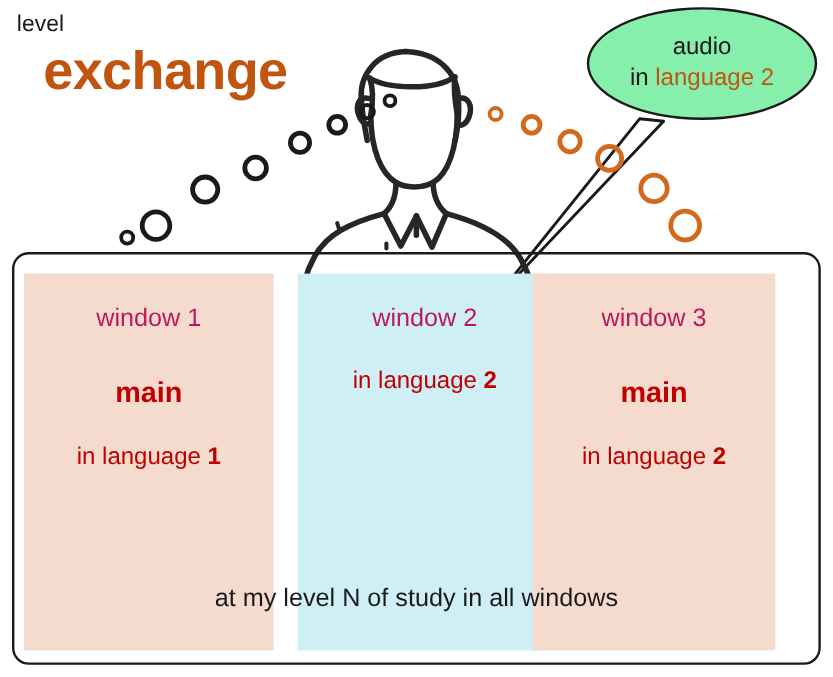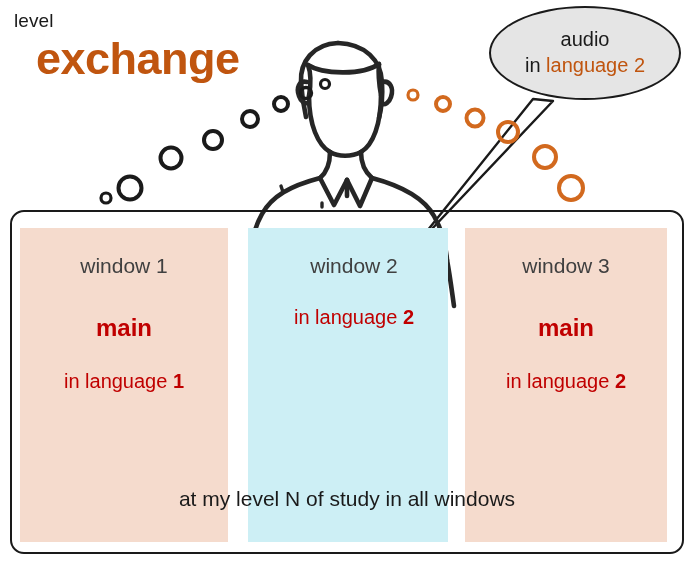--- a/index.html
+++ b/index.html
@@ -51,21 +51,21 @@
 
   
   .speech-bubble {
     position: absolute;
     left: 489px;
     top: 6px;
     width: 192px;
     height: 94px;
     border: 2.4px solid #1a1a1a;
     border-radius: 50% / 50%;
-    background: #e5e5e5;
+    background: #86efac;
     box-sizing: border-box;
     display: flex;
     flex-direction: column;
     align-items: center;
     justify-content: center;
     z-index: 5;
   }
   .bubble-line {
     font-size: 20px;
     color: #1a1a1a;
@@ -100,26 +100,26 @@
   }
   .panel {
     position: absolute;
     top: 0;
     height: 314px;
     box-sizing: border-box;
     text-align: center;
   }
   .panel-1 { left: 10px;  width: 208px; background: #f5dbcd; }
   .panel-2 { left: 238px; width: 200px; background: #cdeff5; padding-left: 12px; }
-  .panel-3 { left: 455px; width: 202px; background: #f5dbcd; }
+  .panel-3 { left: 434px; width: 202px; background: #f5dbcd; }
 
   .panel-title {
     margin-top: 26px;
     font-size: 21px;
-    color: #404040;
+    color: #be185d;
   }
   .panel-kind {
     margin-top: 36px;
     font-size: 24px;
     font-weight: bold;
     color: #c00000;
   }
   .panel-lang {
     margin-top: 28px;
     font-size: 20px;

